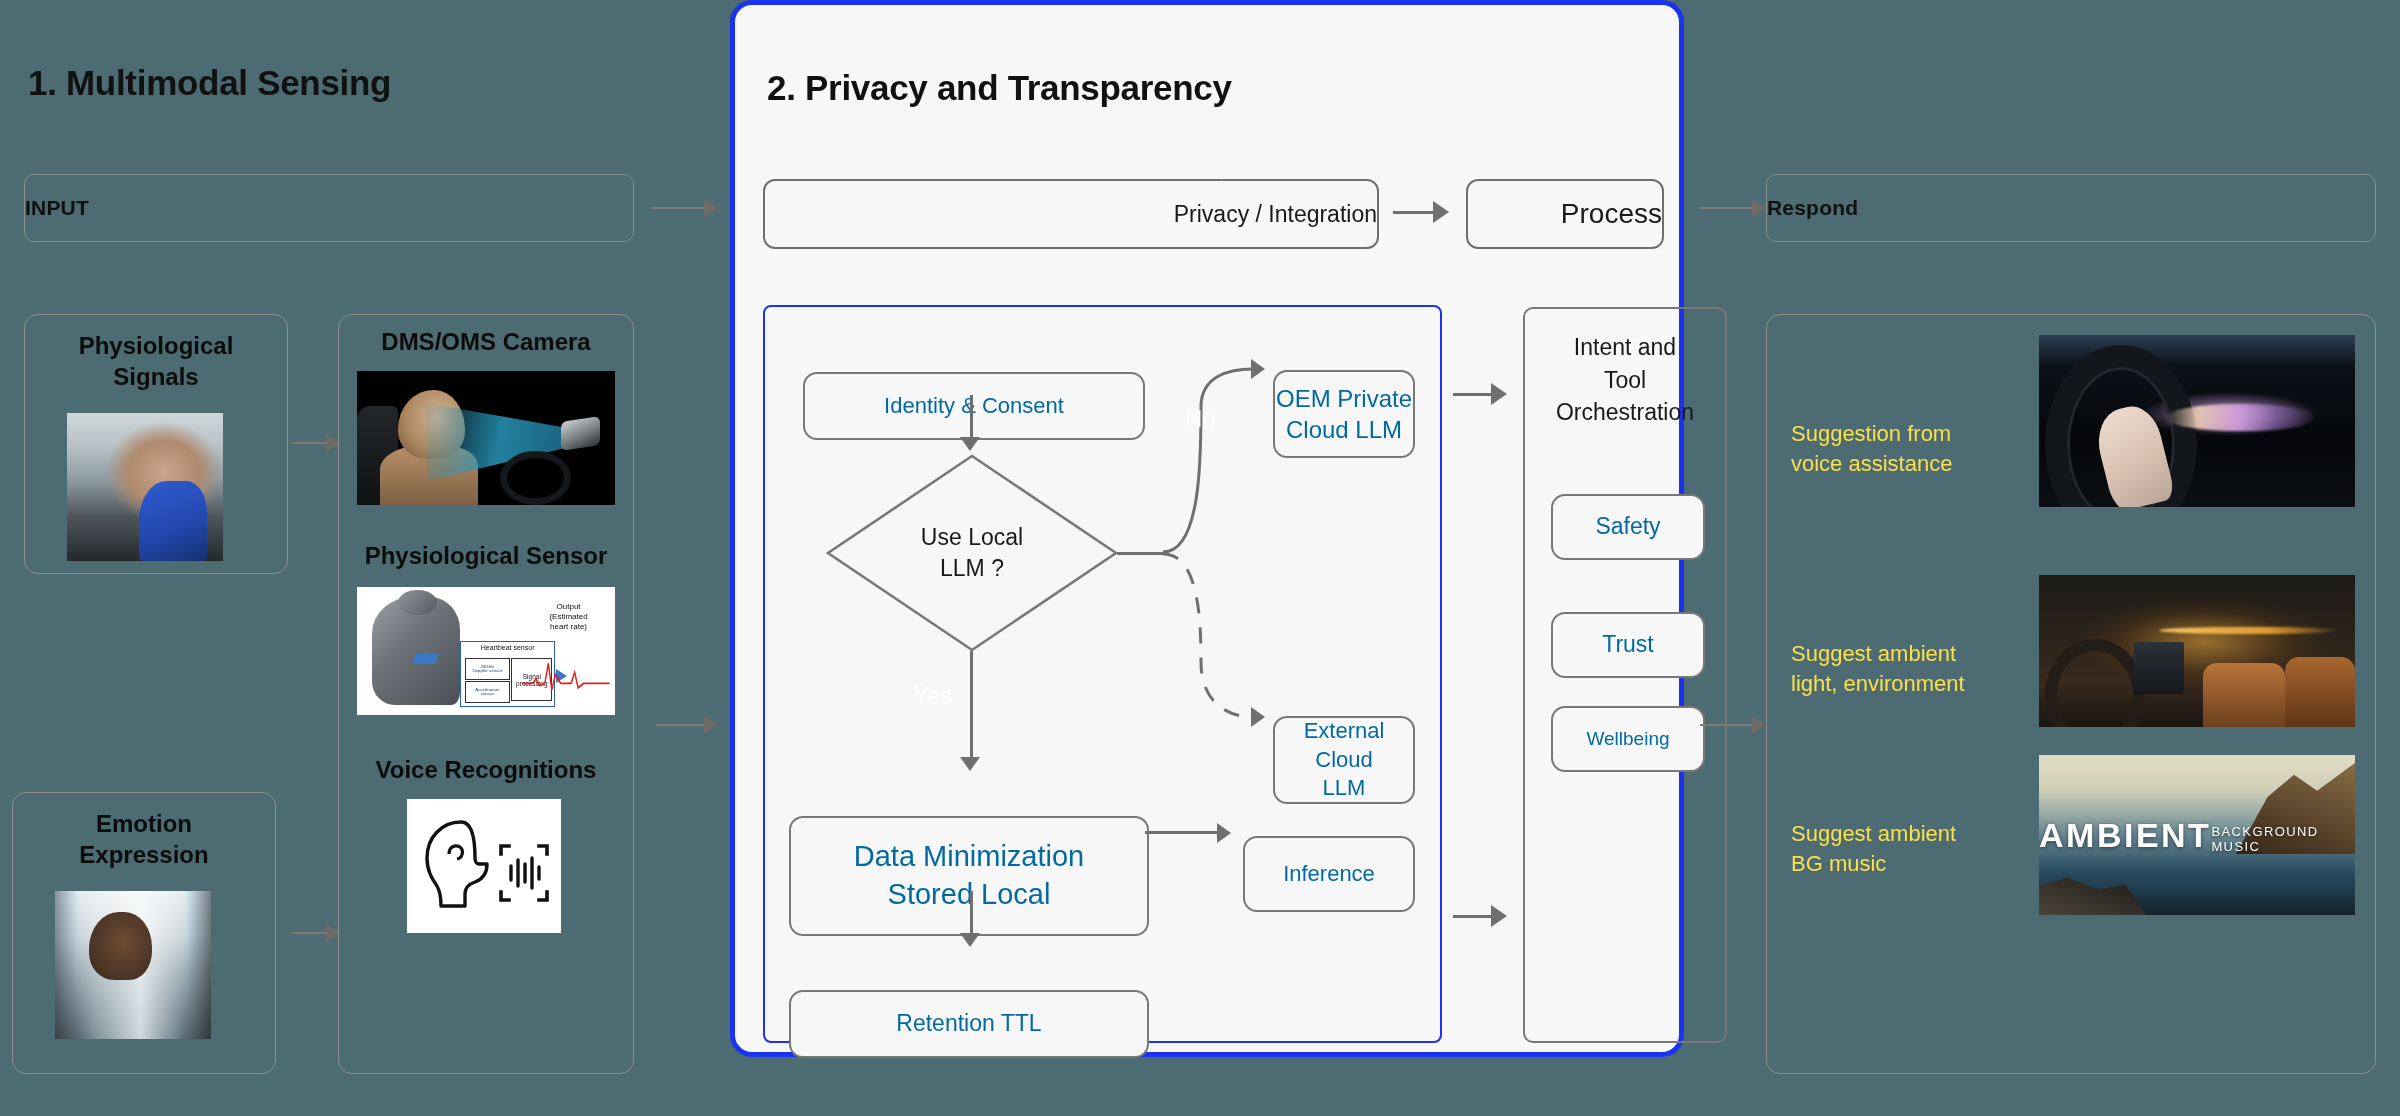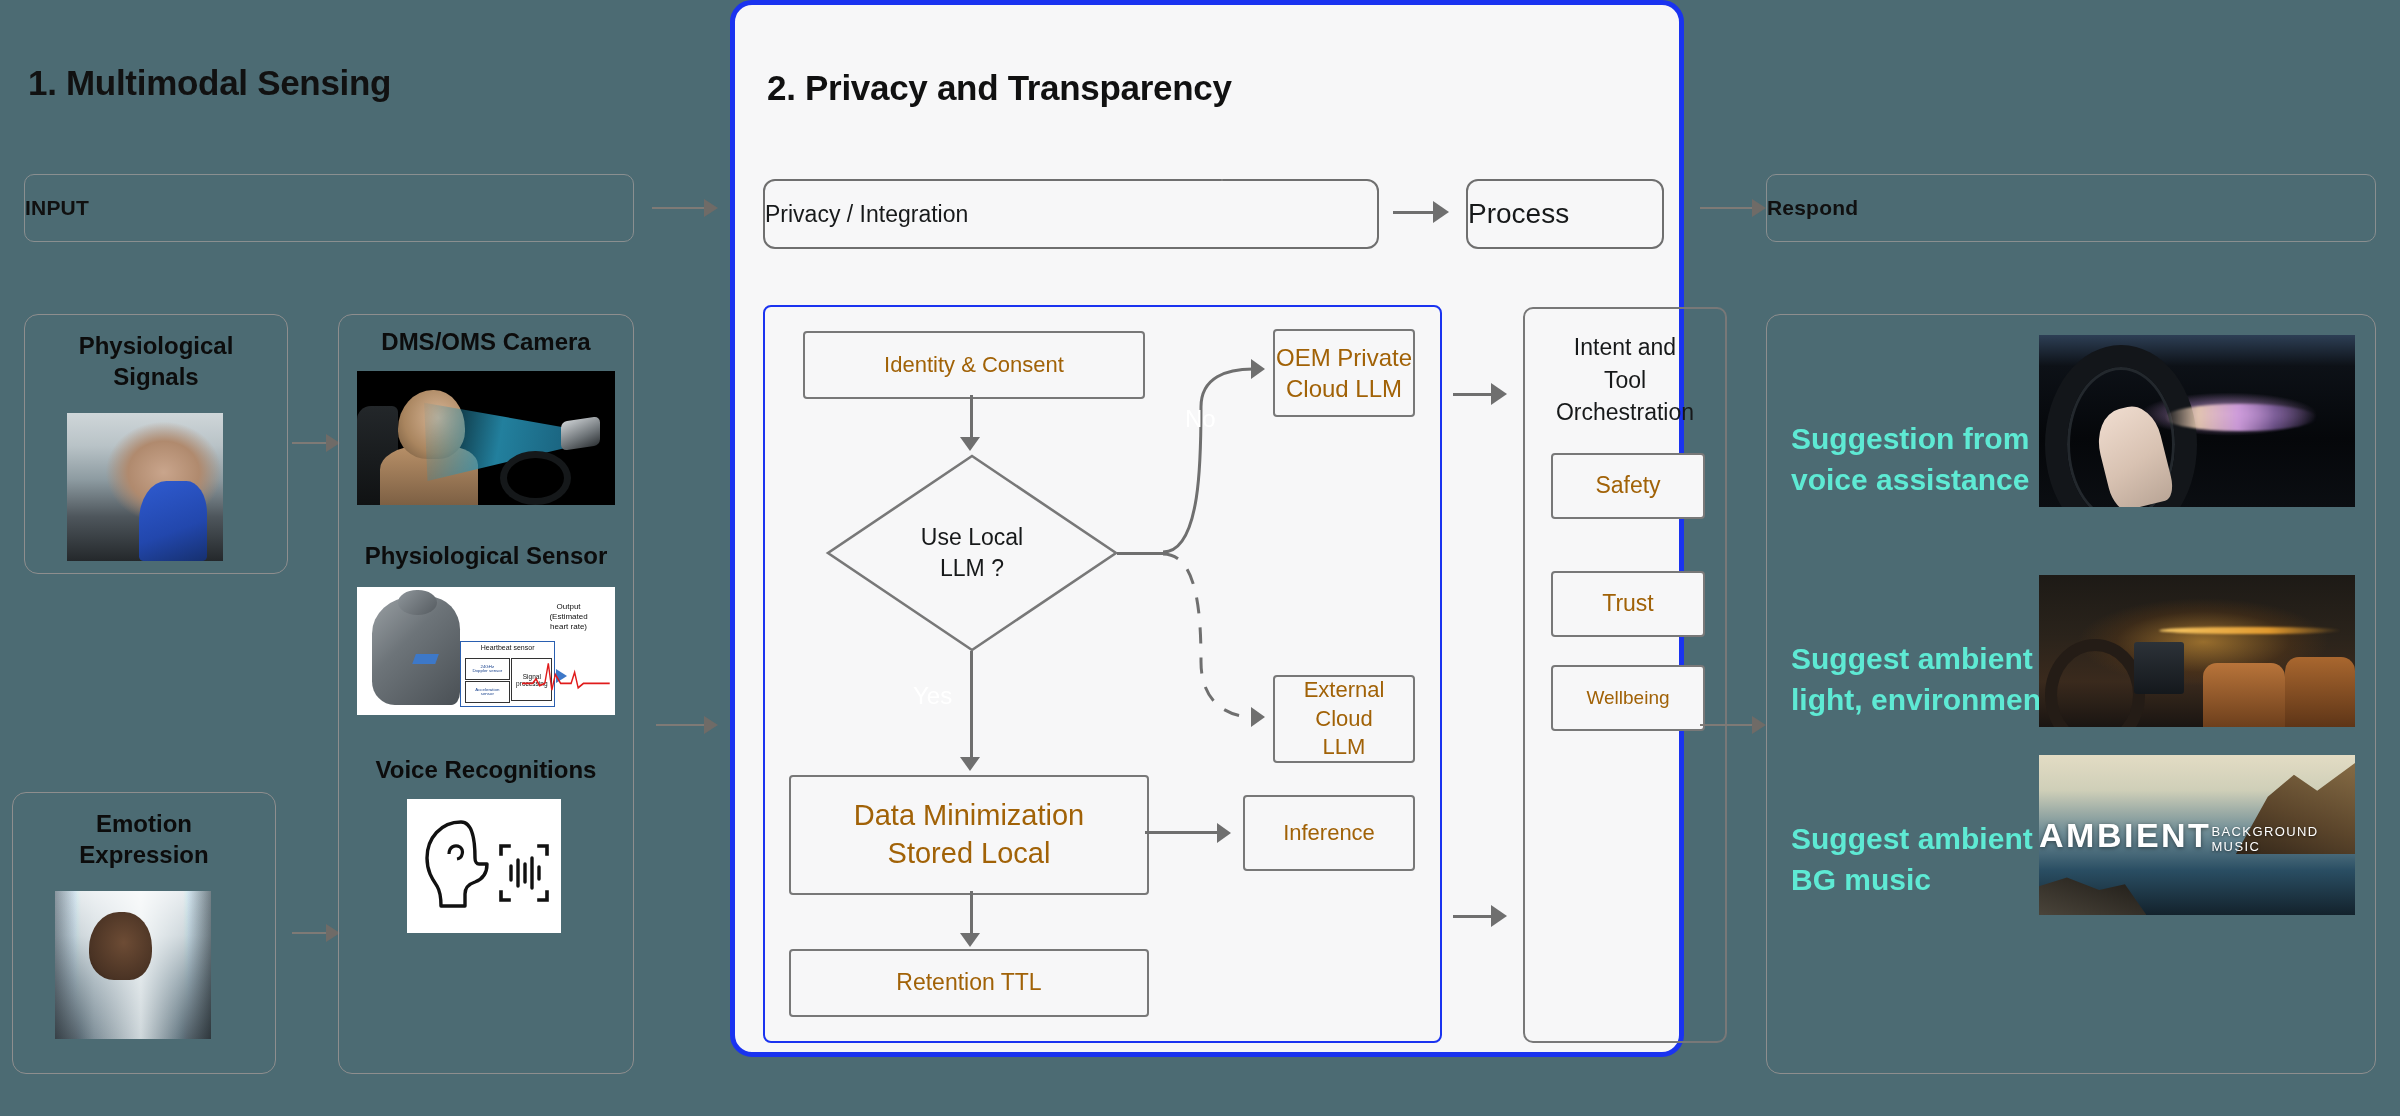--- a/index.html
+++ b/index.html
@@ -12,21 +12,21 @@
   }
   .stage{position:relative;width:2400px;height:1116px;}
 
   
   .abs{position:absolute;}
   .sec-title{
     font-size:35px;font-weight:bold;color:#111;letter-spacing:-.3px;white-space:nowrap;
   }
   .outline-box{
     border:1.6px solid #8a8a8a;border-radius:12px;background:transparent;
-    display:flex;align-items:center;justify-content:flex-start;text-align:center;
+    display:flex;align-items:center;justify-content:flex-end;text-align:center;
   }
   .band{
     border:1.6px solid #8a8f90;border-radius:10px;
     display:flex;align-items:center;justify-content:flex-start;
     font-size:21px;color:#101010;font-weight:bold;letter-spacing:.2px;
   }
 
   
   .arrow-muted{position:absolute;height:30px;display:flex;align-items:center;}
   .arrow-muted .shaft{height:2.4px;background:#7e7a76;flex:1;}
@@ -156,23 +156,23 @@
   
   .voiceicon{position:absolute;inset:0;display:flex;align-items:center;justify-content:center;background:#fff;}
 
   
   .center-panel{
     position:absolute;left:730px;top:0px;width:954px;height:1057px;
     background:#f7f7f8;border:5px solid #1a33f0;border-radius:22px;
     box-sizing:border-box;
   }
   .fbox{
-    position:absolute;border:2.2px solid #787878;border-radius:4px;background:#f7f7f8;
+    position:absolute;border:2.2px solid #787878;border-radius:14px;background:#f7f7f8;
     display:flex;align-items:center;justify-content:center;text-align:center;
-    color:#a16207;line-height:1.3;
+    color:#0369a1;line-height:1.3;margin-top:41px;
   }
   .diamond-wrap{position:absolute;}
   .diamond{
     position:absolute;inset:0;
   }
   .dlabel{
     position:absolute;left:0;right:0;top:50%;transform:translateY(-50%);
     text-align:center;font-size:23px;color:#17191a;line-height:1.35;
   }
   .ylabel{position:absolute;color:#ffffff;font-size:24px;}
@@ -184,21 +184,21 @@
   .vhead{
     position:absolute;width:0;height:0;border-top:14px solid #6f6f6f;
     border-left:10px solid transparent;border-right:10px solid transparent;
   }
   .hline{position:absolute;background:#6f6f6f;height:3px;}
   .hhead{
     position:absolute;width:0;height:0;border-left:14px solid #6f6f6f;
     border-top:10px solid transparent;border-bottom:10px solid transparent;
   }
   .sug-text{
-    font-size:30px;font-weight:bold;color:#5eead4;line-height:1.35;
+    font-size:22px;font-weight:normal;color:#fde047;line-height:1.35;
   }
   .sug-img{position:absolute;overflow:hidden;}
   .ph-voiceassist{
     background:
       radial-gradient(ellipse 40% 18% at 60% 46%, rgba(214,170,220,.95) 0%, rgba(170,130,190,.4) 45%, rgba(0,0,0,0) 70%),
       linear-gradient(180deg,#2d3f55 0%,#0d1117 18%,#05070a 60%,#0b0e12 100%);
   }
   .ph-voiceassist .wheel2{
     position:absolute;left:2%;top:6%;width:34%;height:90%;
     border:22px solid #13161a;border-radius:50%;

